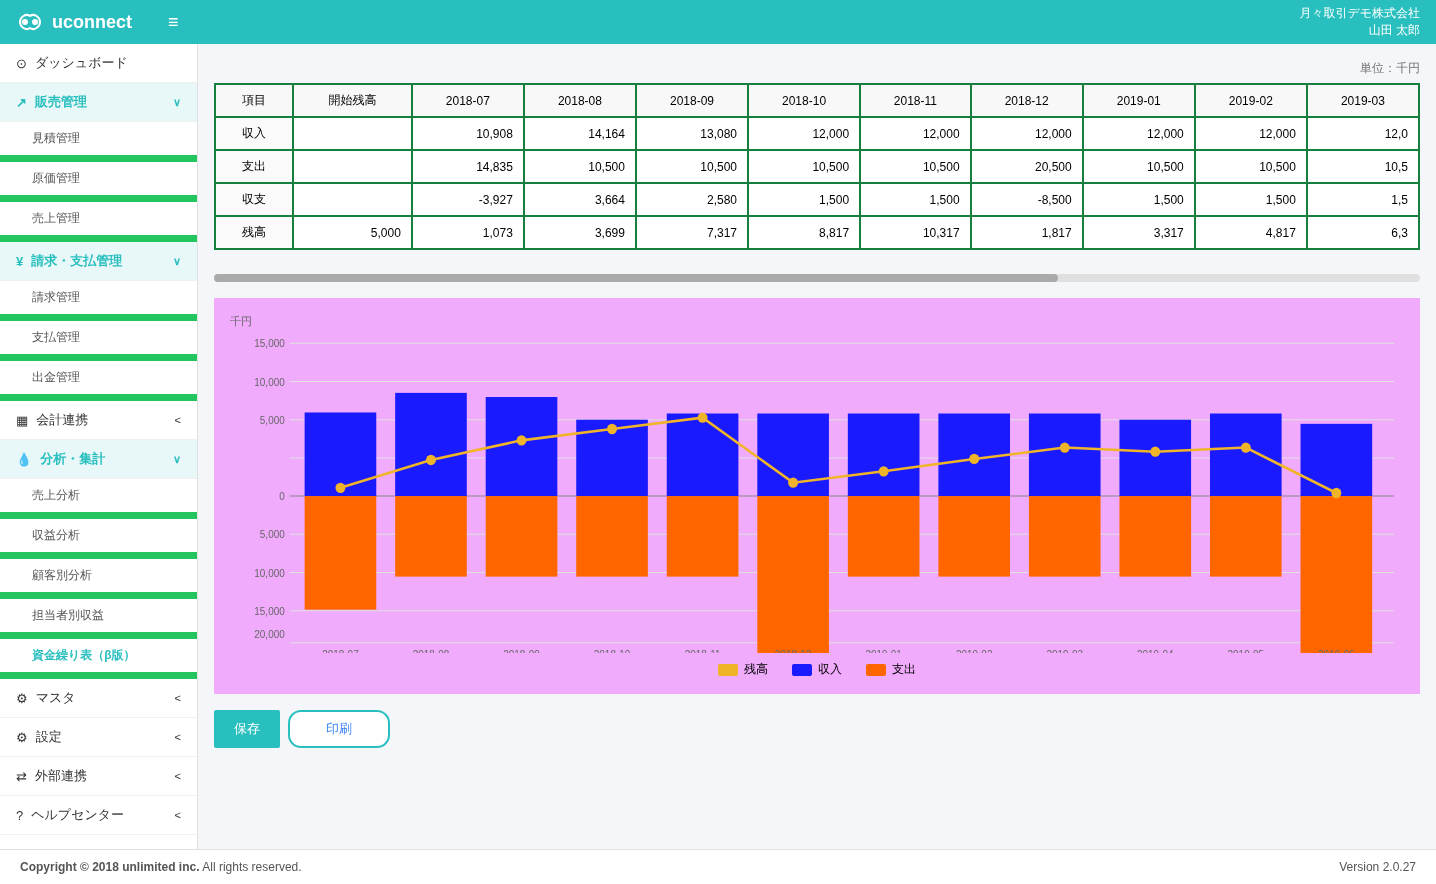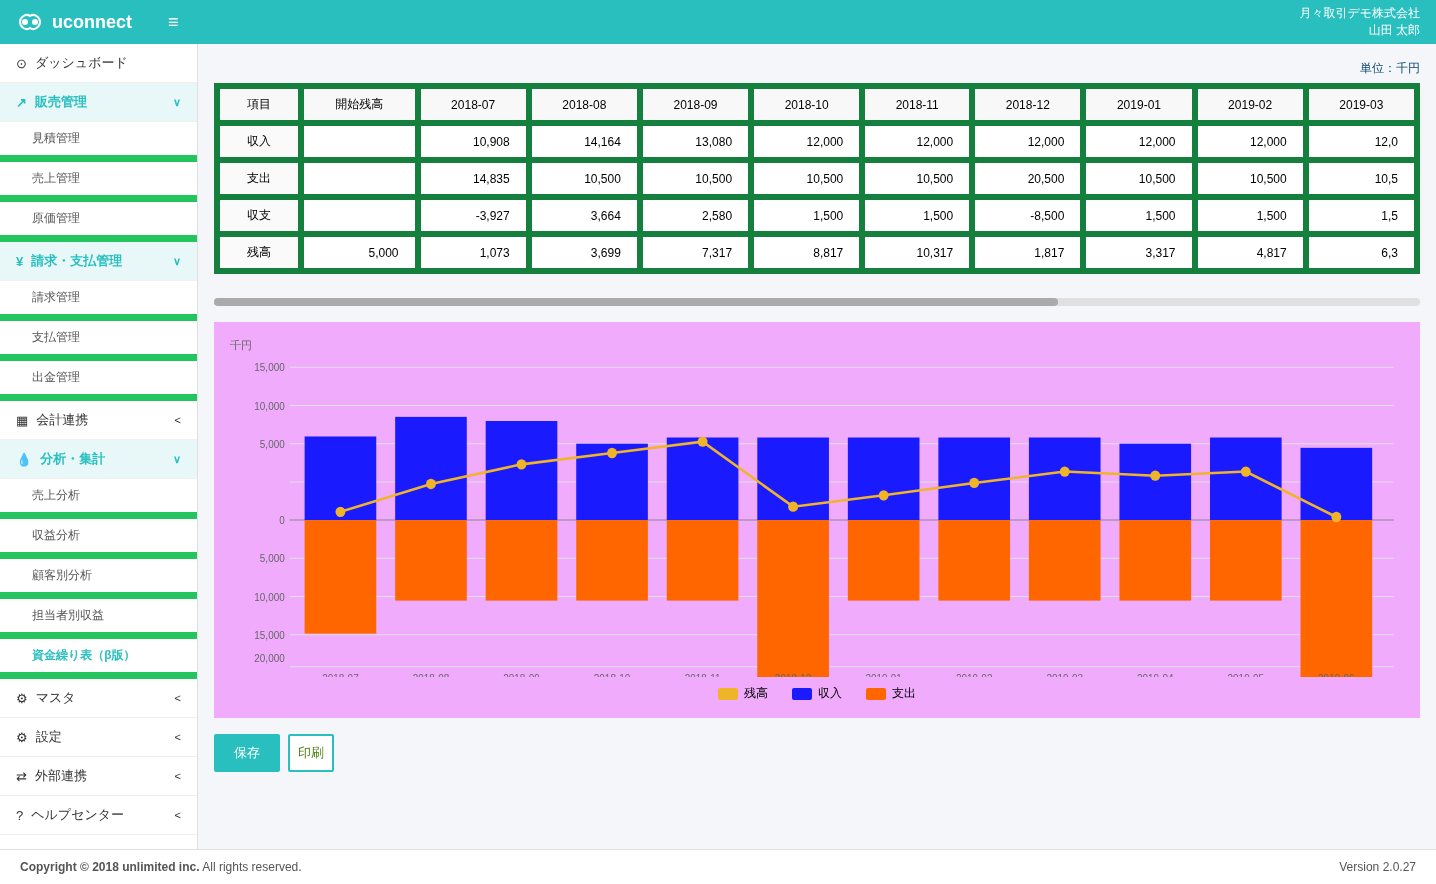--- a/index.html
+++ b/index.html
@@ -86,35 +86,35 @@
     
     .content {
       flex: 1;
       padding: 16px;
       overflow: auto;
       background: #f5f6fa;
     }
     .unit-label {
       text-align: right;
       font-size: 12px;
-      color: #0c4a6e;
+      color: #737373;
       margin-bottom: 6px;
     }
 
     
     .data-table {
       width: 100%;
       border-collapse: collapse;
       background: white;
       font-size: 12px;
       margin-bottom: 8px;
     }
     .data-table th, .data-table td {
-      border: 6px solid #15803d;
-      padding: 7px 16px;
+      border: 2px solid #15803d;
+      padding: 7px 10px;
       text-align: right;
       white-space: nowrap;
     }
     .data-table th {
       background: #f8f8f8;
       font-weight: normal;
       text-align: center;
     }
     .data-table td:first-child {
       text-align: center;
@@ -189,26 +189,26 @@
       background: #2abfbf;
       color: white;
       border: none;
       padding: 8px 20px;
       cursor: pointer;
       font-size: 13px;
       border-radius: 2px;
     }
     .btn-print {
       background: white;
-      color: #4d7c0f;
+      color: #3b82f6;
       border: 2px solid #2abfbf;
-      padding: 8px 8px;
+      padding: 8px 36px;
       cursor: pointer;
       font-size: 13px;
-      border-radius: 2px;
+      border-radius: 13px;
     }
 
     
     .footer {
       background: white;
       border-top: 1px solid #e0e0e0;
       padding: 10px 20px;
       display: flex;
       justify-content: space-between;
       font-size: 12px;
@@ -244,22 +244,22 @@
       <span>⊙</span>
       <span>ダッシュボード</span>
     </div>
 
     <div class="sidebar-item section-header">
       <span style="font-size:13px">↗</span>
       <span>販売管理</span>
       <span class="chevron">∨</span>
     </div>
     <div class="sidebar-sub-item">見積管理</div>
+    <div class="sidebar-sub-item">原価管理</div>
     <div class="sidebar-sub-item">売上管理</div>
-    <div class="sidebar-sub-item">原価管理</div>
 
     <div class="sidebar-item section-header">
       <span>¥</span>
       <span>請求・支払管理</span>
       <span class="chevron">∨</span>
     </div>
     <div class="sidebar-sub-item">請求管理</div>
     <div class="sidebar-sub-item">支払管理</div>
     <div class="sidebar-sub-item">出金管理</div>
 

